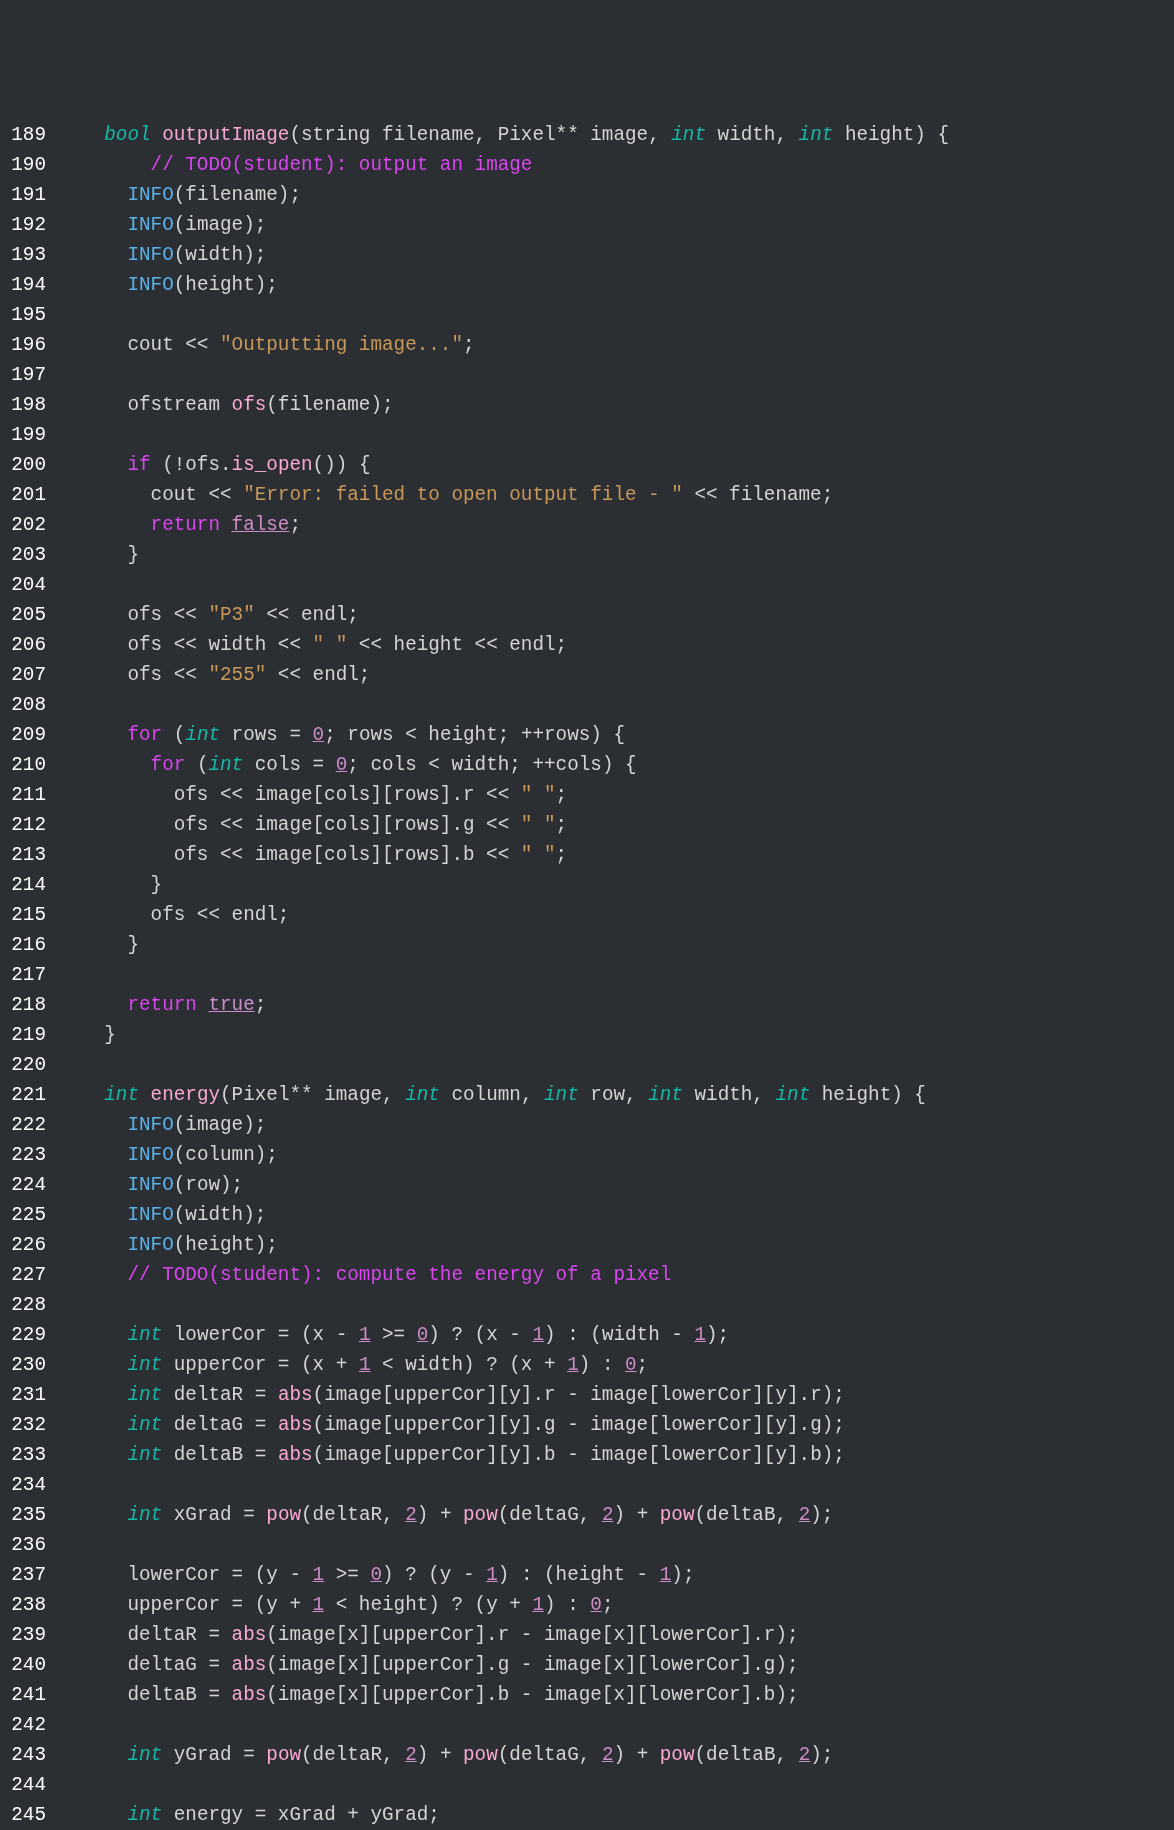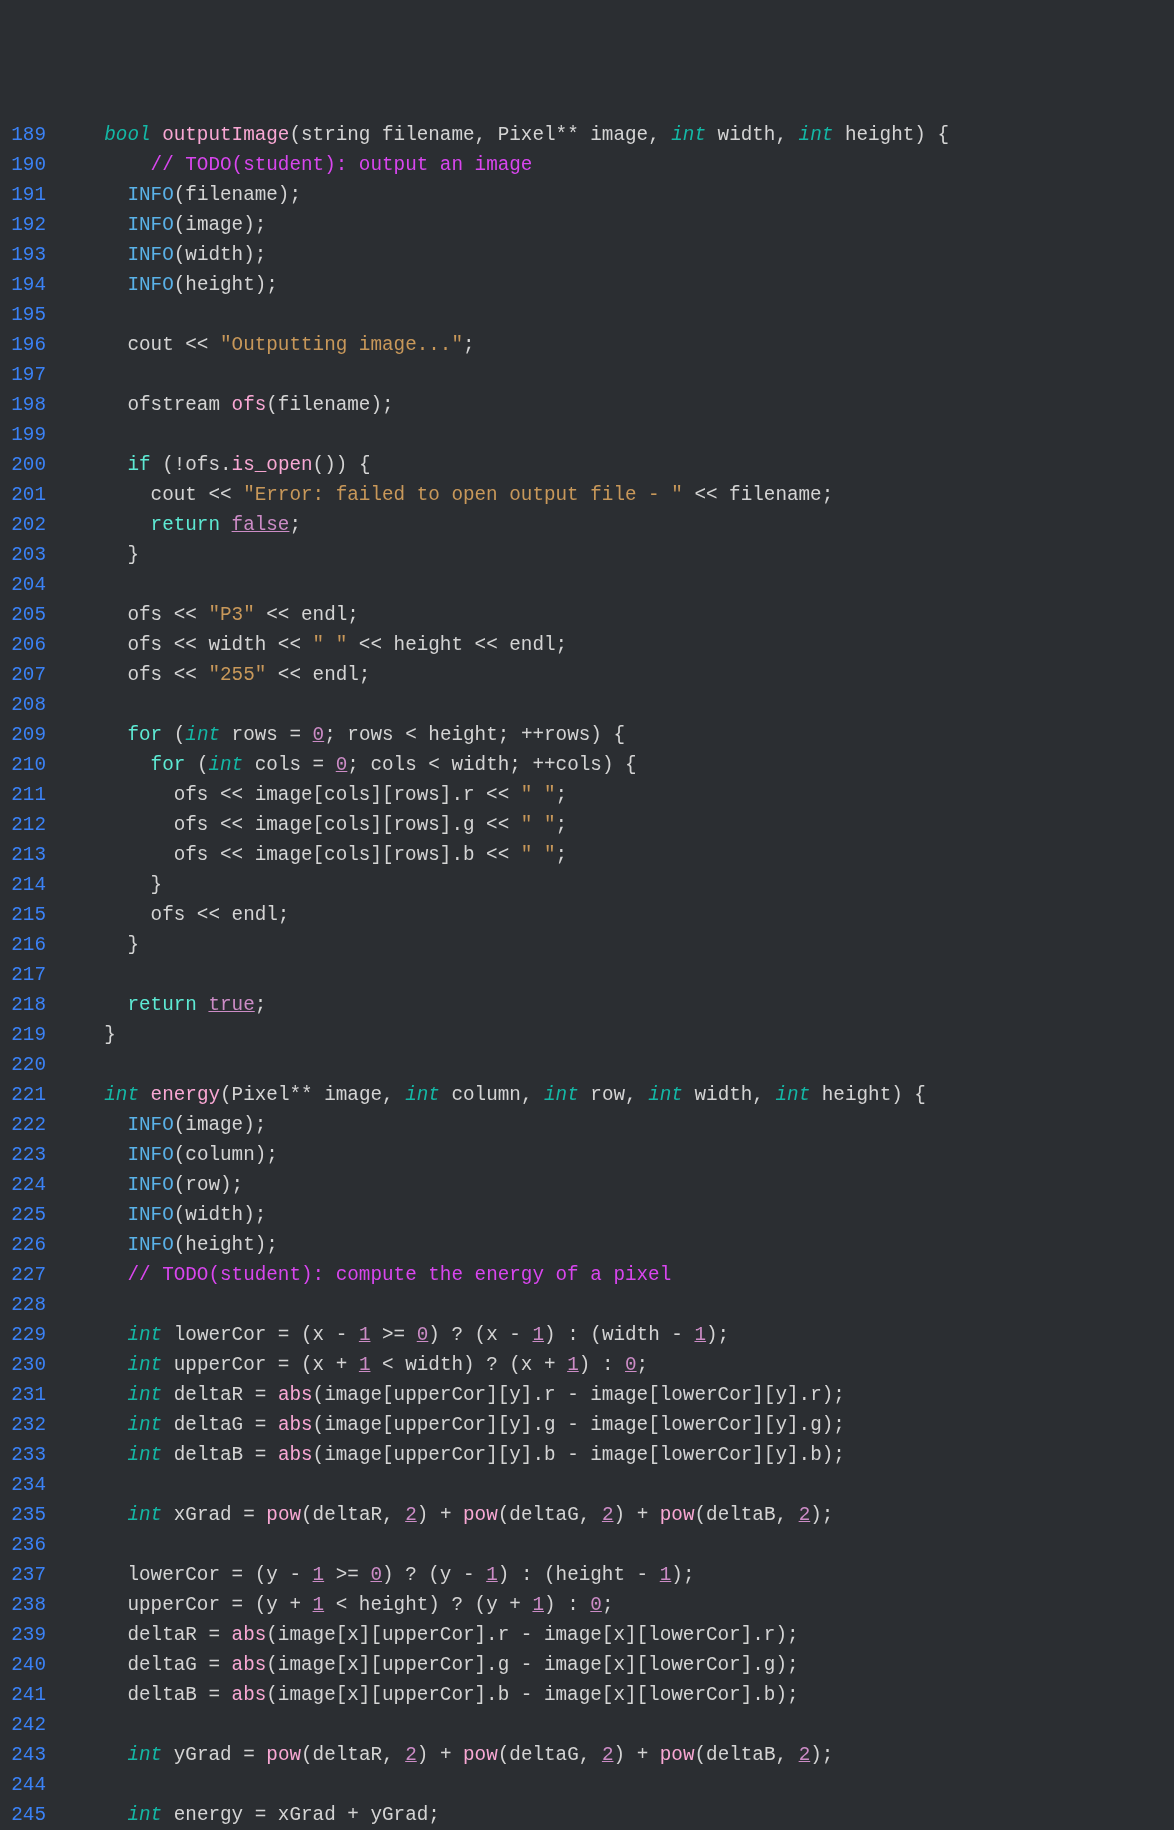--- a/index.html
+++ b/index.html
@@ -9,40 +9,40 @@
     font-size: 19.3px;
     line-height: 30px;
     white-space: pre;
     overflow: hidden;
     width: 1174px;
   }
   .editor {
     display: flex;
   }
   .gutter {
-    color: #3b82f6;
+    color: #ffffff;
     text-align: right;
     padding-right: 12px;
     padding-left: 9px;
     user-select: none;
     min-width: 58px;
   }
   .code {
     color: #d4d4d4;
     flex: 1;
   }
   .ln { height: 30px; }
 
   .cyan    { color: #14b8a6; font-style: italic; }
   .func    { color: #f9a8d4; }
   .blue    { color: #5ab2e8; text-align: center; }
   .string  { color: #c8985a; }
   .num     { color: #cc8cc6; text-decoration: underline; }
   .comment { color: #d946ef; }
-  .control { color: #5eead4; text-align: right; }
+  .control { color: #d946ef; text-align: right; }
   .white   { color: #d4d4d4; }
 </style>
 </head>
 <body>
 
 
 
 <div class="editor">
   <div class="gutter" id="gutter"><div class="ln">189</div><div class="ln">190</div><div class="ln">191</div><div class="ln">192</div><div class="ln">193</div><div class="ln">194</div><div class="ln">195</div><div class="ln">196</div><div class="ln">197</div><div class="ln">198</div><div class="ln">199</div><div class="ln">200</div><div class="ln">201</div><div class="ln">202</div><div class="ln">203</div><div class="ln">204</div><div class="ln">205</div><div class="ln">206</div><div class="ln">207</div><div class="ln">208</div><div class="ln">209</div><div class="ln">210</div><div class="ln">211</div><div class="ln">212</div><div class="ln">213</div><div class="ln">214</div><div class="ln">215</div><div class="ln">216</div><div class="ln">217</div><div class="ln">218</div><div class="ln">219</div><div class="ln">220</div><div class="ln">221</div><div class="ln">222</div><div class="ln">223</div><div class="ln">224</div><div class="ln">225</div><div class="ln">226</div><div class="ln">227</div><div class="ln">228</div><div class="ln">229</div><div class="ln">230</div><div class="ln">231</div><div class="ln">232</div><div class="ln">233</div><div class="ln">234</div><div class="ln">235</div><div class="ln">236</div><div class="ln">237</div><div class="ln">238</div><div class="ln">239</div><div class="ln">240</div><div class="ln">241</div><div class="ln">242</div><div class="ln">243</div><div class="ln">244</div><div class="ln">245</div></div>
   <div class="code" id="code"><div class="ln"><span>    </span><span class="cyan">bool </span><span class="func">outputImage</span><span class="white">(string filename, Pixel** image, </span><span class="cyan">int </span><span class="white">width, </span><span class="cyan">int </span><span class="white">height) {</span></div><div class="ln"><span>        </span><span class="comment">// TODO(student): output an image</span></div><div class="ln"><span>      </span><span class="blue">INFO</span><span class="white">(filename);</span></div><div class="ln"><span>      </span><span class="blue">INFO</span><span class="white">(image);</span></div><div class="ln"><span>      </span><span class="blue">INFO</span><span class="white">(width);</span></div><div class="ln"><span>      </span><span class="blue">INFO</span><span class="white">(height);</span></div><div class="ln">&nbsp;</div><div class="ln"><span class="white">      cout &lt;&lt; </span><span class="string">"Outputting image..."</span><span class="white">;</span></div><div class="ln">&nbsp;</div><div class="ln"><span class="white">      ofstream </span><span class="func">ofs</span><span class="white">(filename);</span></div><div class="ln">&nbsp;</div><div class="ln"><span>      </span><span class="control">if </span><span class="white">(!ofs.</span><span class="func">is_open</span><span class="white">()) {</span></div><div class="ln"><span class="white">        cout &lt;&lt; </span><span class="string">"Error: failed to open output file - "</span><span class="white"> &lt;&lt; filename;</span></div><div class="ln"><span>        </span><span class="control">return </span><span class="num">false</span><span class="white">;</span></div><div class="ln"><span class="white">      }</span></div><div class="ln">&nbsp;</div><div class="ln"><span class="white">      ofs &lt;&lt; </span><span class="string">"P3"</span><span class="white"> &lt;&lt; endl;</span></div><div class="ln"><span class="white">      ofs &lt;&lt; width &lt;&lt; </span><span class="string">" "</span><span class="white"> &lt;&lt; height &lt;&lt; endl;</span></div><div class="ln"><span class="white">      ofs &lt;&lt; </span><span class="string">"255"</span><span class="white"> &lt;&lt; endl;</span></div><div class="ln">&nbsp;</div><div class="ln"><span>      </span><span class="control">for </span><span class="white">(</span><span class="cyan">int </span><span class="white">rows = </span><span class="num">0</span><span class="white">; rows &lt; height; ++rows) {</span></div><div class="ln"><span>        </span><span class="control">for </span><span class="white">(</span><span class="cyan">int </span><span class="white">cols = </span><span class="num">0</span><span class="white">; cols &lt; width; ++cols) {</span></div><div class="ln"><span class="white">          ofs &lt;&lt; image[cols][rows].r &lt;&lt; </span><span class="string">" "</span><span class="white">;</span></div><div class="ln"><span class="white">          ofs &lt;&lt; image[cols][rows].g &lt;&lt; </span><span class="string">" "</span><span class="white">;</span></div><div class="ln"><span class="white">          ofs &lt;&lt; image[cols][rows].b &lt;&lt; </span><span class="string">" "</span><span class="white">;</span></div><div class="ln"><span class="white">        }</span></div><div class="ln"><span class="white">        ofs &lt;&lt; endl;</span></div><div class="ln"><span class="white">      }</span></div><div class="ln">&nbsp;</div><div class="ln"><span>      </span><span class="control">return </span><span class="num">true</span><span class="white">;</span></div><div class="ln"><span class="white">    }</span></div><div class="ln">&nbsp;</div><div class="ln"><span>    </span><span class="cyan">int </span><span class="func">energy</span><span class="white">(Pixel** image, </span><span class="cyan">int </span><span class="white">column, </span><span class="cyan">int </span><span class="white">row, </span><span class="cyan">int </span><span class="white">width, </span><span class="cyan">int </span><span class="white">height) {</span></div><div class="ln"><span>      </span><span class="blue">INFO</span><span class="white">(image);</span></div><div class="ln"><span>      </span><span class="blue">INFO</span><span class="white">(column);</span></div><div class="ln"><span>      </span><span class="blue">INFO</span><span class="white">(row);</span></div><div class="ln"><span>      </span><span class="blue">INFO</span><span class="white">(width);</span></div><div class="ln"><span>      </span><span class="blue">INFO</span><span class="white">(height);</span></div><div class="ln"><span>      </span><span class="comment">// TODO(student): compute the energy of a pixel</span></div><div class="ln">&nbsp;</div><div class="ln"><span>      </span><span class="cyan">int </span><span class="white">lowerCor = (x - </span><span class="num">1</span><span class="white"> &gt;= </span><span class="num">0</span><span class="white">) ? (x - </span><span class="num">1</span><span class="white">) : (width - </span><span class="num">1</span><span class="white">);</span></div><div class="ln"><span>      </span><span class="cyan">int </span><span class="white">upperCor = (x + </span><span class="num">1</span><span class="white"> &lt; width) ? (x + </span><span class="num">1</span><span class="white">) : </span><span class="num">0</span><span class="white">;</span></div><div class="ln"><span>      </span><span class="cyan">int </span><span class="white">deltaR = </span><span class="func">abs</span><span class="white">(image[upperCor][y].r - image[lowerCor][y].r);</span></div><div class="ln"><span>      </span><span class="cyan">int </span><span class="white">deltaG = </span><span class="func">abs</span><span class="white">(image[upperCor][y].g - image[lowerCor][y].g);</span></div><div class="ln"><span>      </span><span class="cyan">int </span><span class="white">deltaB = </span><span class="func">abs</span><span class="white">(image[upperCor][y].b - image[lowerCor][y].b);</span></div><div class="ln">&nbsp;</div><div class="ln"><span>      </span><span class="cyan">int </span><span class="white">xGrad = </span><span class="func">pow</span><span class="white">(deltaR, </span><span class="num">2</span><span class="white">) + </span><span class="func">pow</span><span class="white">(deltaG, </span><span class="num">2</span><span class="white">) + </span><span class="func">pow</span><span class="white">(deltaB, </span><span class="num">2</span><span class="white">);</span></div><div class="ln">&nbsp;</div><div class="ln"><span class="white">      lowerCor = (y - </span><span class="num">1</span><span class="white"> &gt;= </span><span class="num">0</span><span class="white">) ? (y - </span><span class="num">1</span><span class="white">) : (height - </span><span class="num">1</span><span class="white">);</span></div><div class="ln"><span class="white">      upperCor = (y + </span><span class="num">1</span><span class="white"> &lt; height) ? (y + </span><span class="num">1</span><span class="white">) : </span><span class="num">0</span><span class="white">;</span></div><div class="ln"><span class="white">      deltaR = </span><span class="func">abs</span><span class="white">(image[x][upperCor].r - image[x][lowerCor].r);</span></div><div class="ln"><span class="white">      deltaG = </span><span class="func">abs</span><span class="white">(image[x][upperCor].g - image[x][lowerCor].g);</span></div><div class="ln"><span class="white">      deltaB = </span><span class="func">abs</span><span class="white">(image[x][upperCor].b - image[x][lowerCor].b);</span></div><div class="ln">&nbsp;</div><div class="ln"><span>      </span><span class="cyan">int </span><span class="white">yGrad = </span><span class="func">pow</span><span class="white">(deltaR, </span><span class="num">2</span><span class="white">) + </span><span class="func">pow</span><span class="white">(deltaG, </span><span class="num">2</span><span class="white">) + </span><span class="func">pow</span><span class="white">(deltaB, </span><span class="num">2</span><span class="white">);</span></div><div class="ln">&nbsp;</div><div class="ln"><span>      </span><span class="cyan">int </span><span class="white">energy = xGrad + yGrad;</span></div></div>

